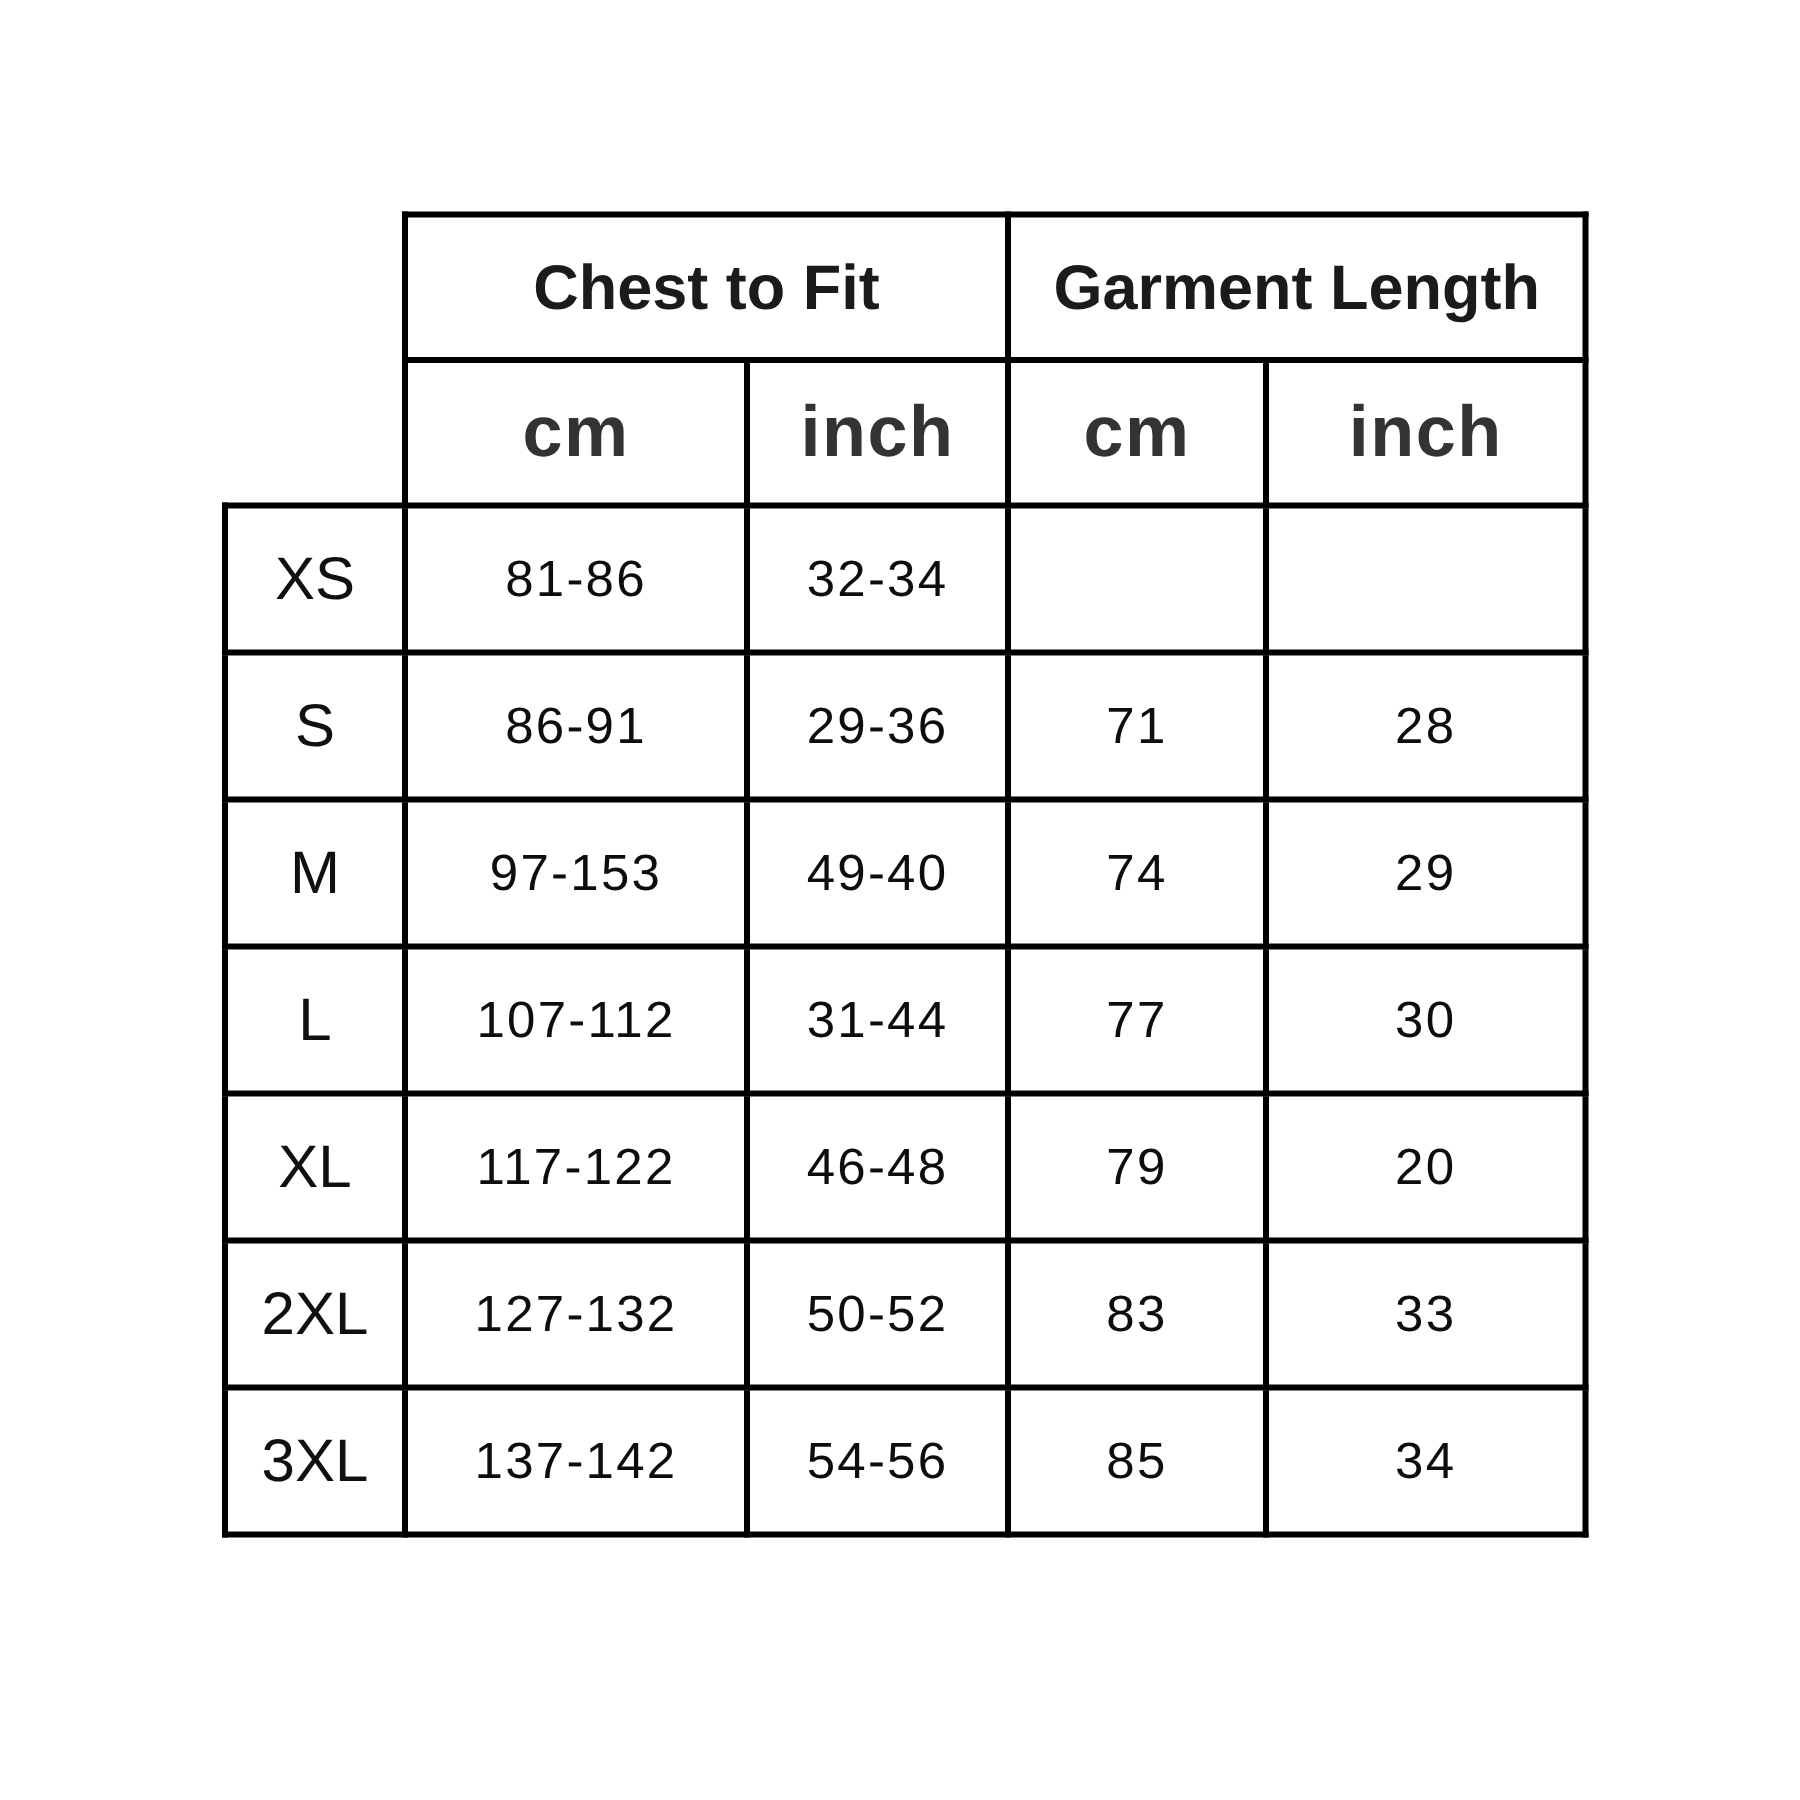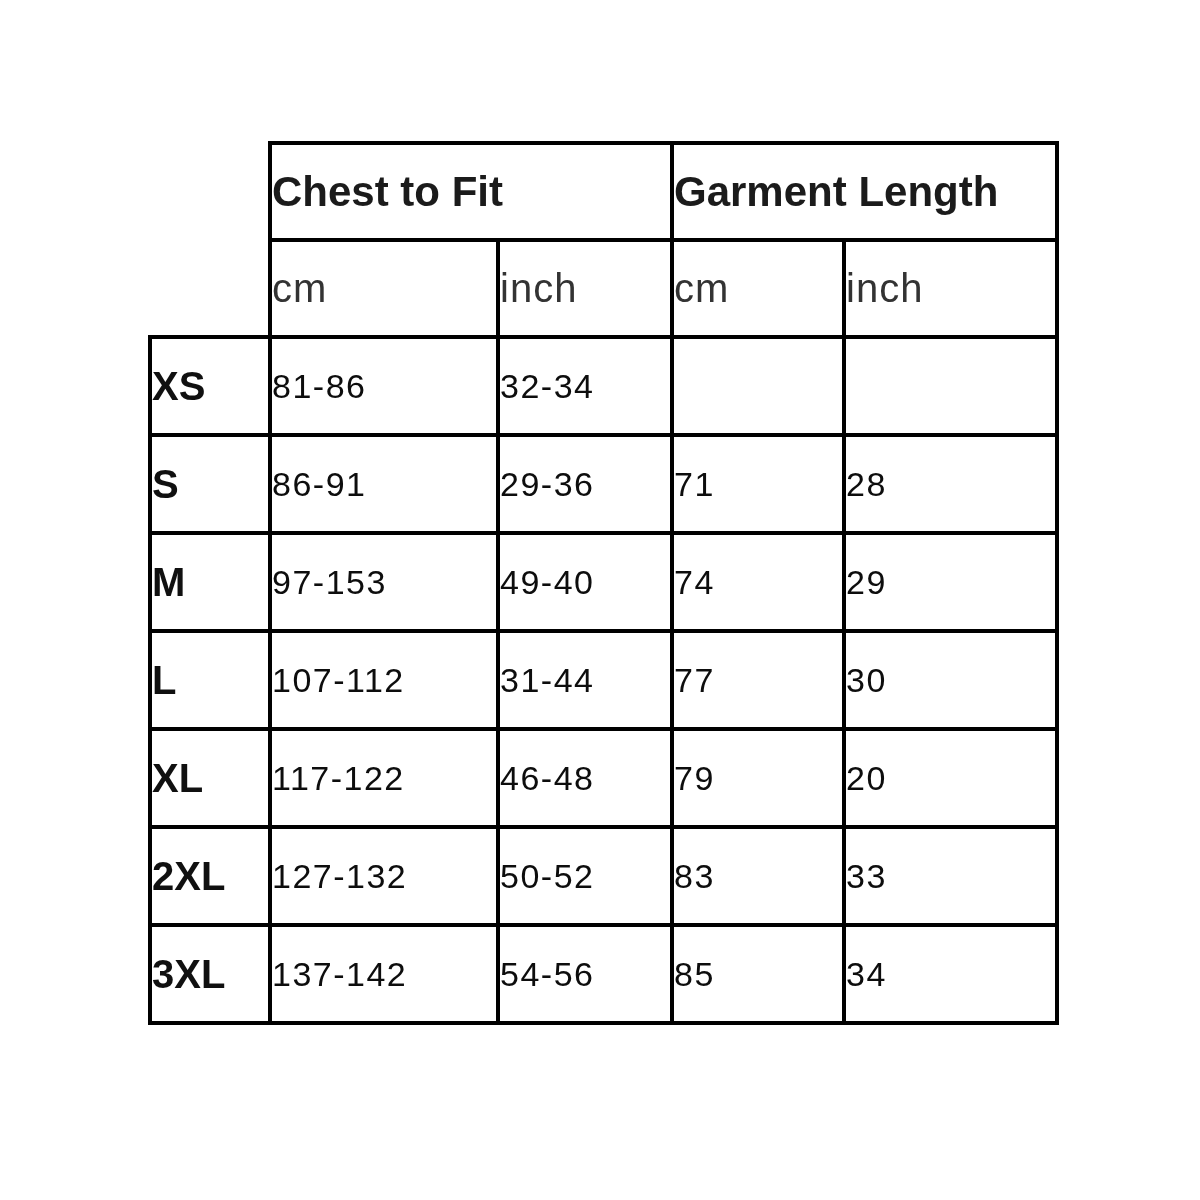--- a/index.html
+++ b/index.html
@@ -18,49 +18,49 @@
   table.size-chart {
     position: absolute;
     left: 148px;
     top: 141px;
     border-collapse: collapse;
     table-layout: fixed;
   }
   table.size-chart td,
   table.size-chart th {
     border: 4px solid #000000;
-    text-align: left;
+    text-align: center;
     vertical-align: middle;
     padding: 0;
     background: #ffffff;
     overflow: hidden;
   }
   
   table.size-chart td.corner {
     border: none;
     background: transparent;
   }
   tr.group-row    { height: 97px;  }
   tr.unit-row     { height: 97px;  }
   tr.data-row     { height: 98px;  }
   th.group-header {
     font-size: 42px;
     font-weight: 700;
     color: #1b1b1b;
     letter-spacing: 0px;
   }
   td.unit-header {
-    font-size: 40px;
-    font-weight: 400;
+    font-size: 48px;
+    font-weight: 700;
     color: #333333;
     letter-spacing: 1px;
   }
   th.size-label {
     font-size: 40px;
-    font-weight: 700;
+    font-weight: 400;
     color: #101010;
   }
   td.value-cell {
     font-size: 34px;
     font-weight: 400;
     color: #0d0d0d;
     letter-spacing: 1.5px;
   }
 </style>
 </head>

